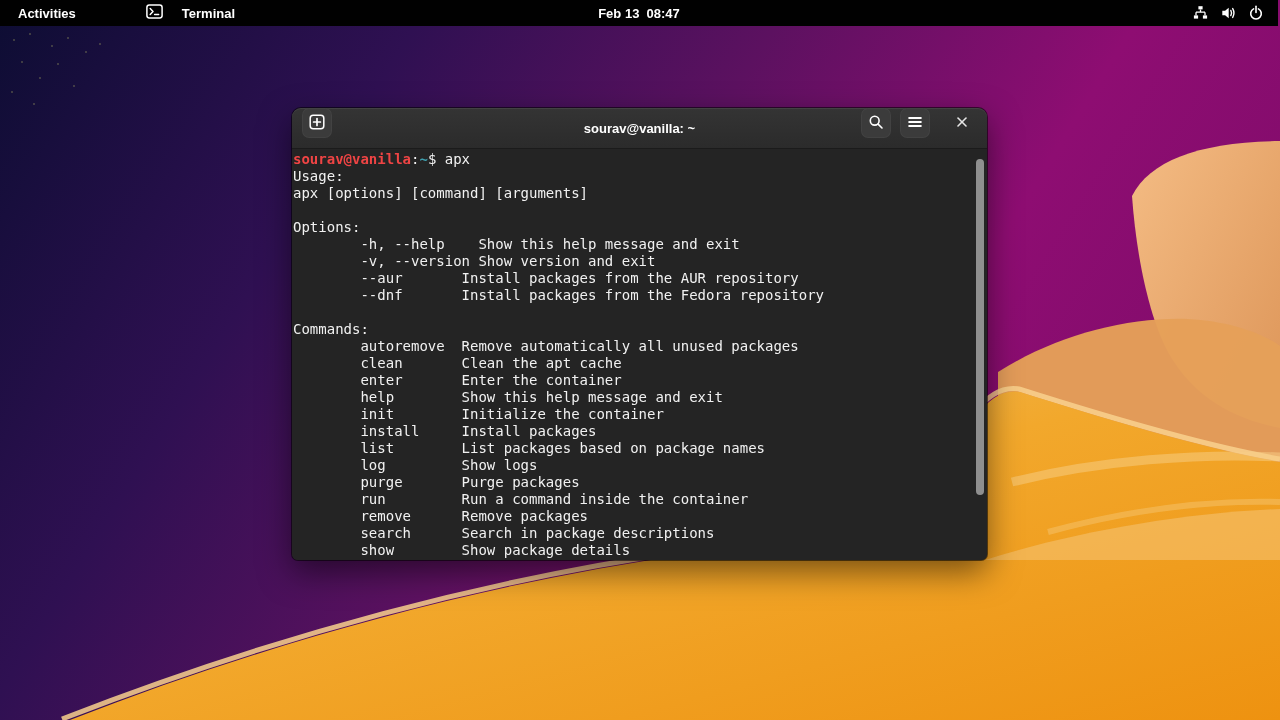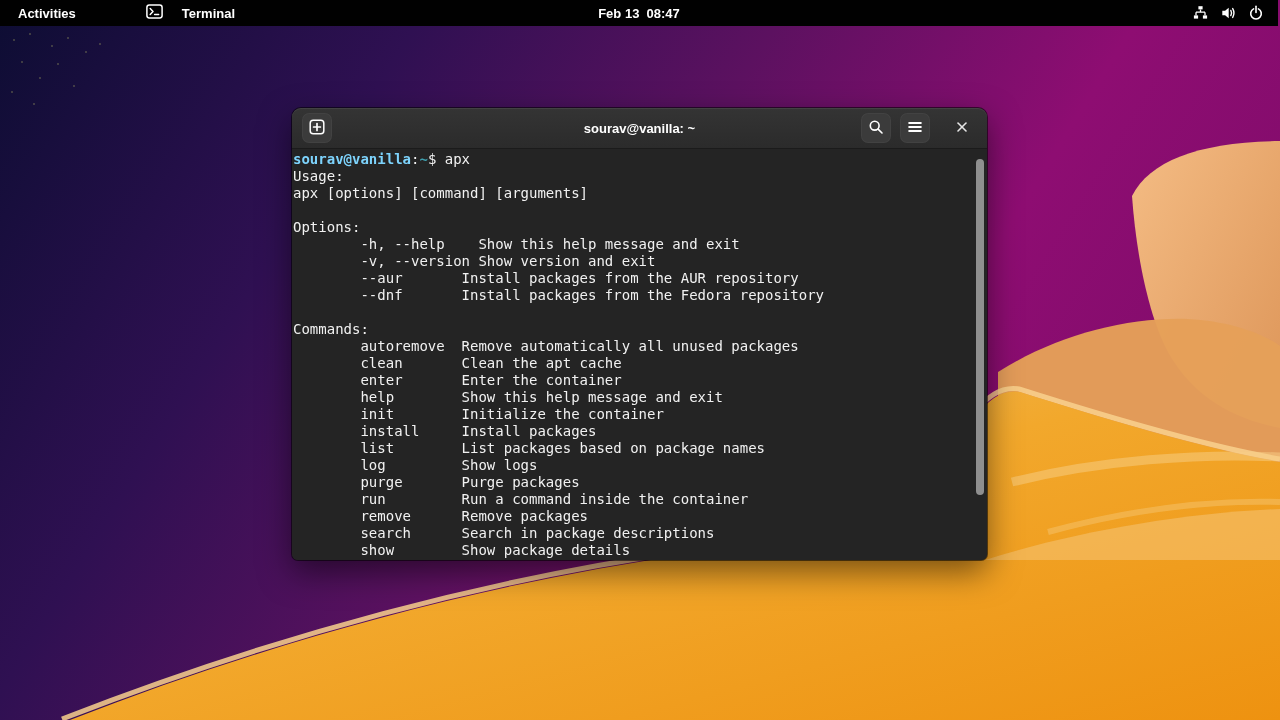--- a/index.html
+++ b/index.html
@@ -20,21 +20,21 @@
   .status-area{margin-left:auto;margin-right:14px;display:flex;align-items:center;gap:11px;}
   .status-area svg{display:block;}
   
   .window{
     position:absolute;left:292px;top:108px;width:695px;height:452px;z-index:5;
     background:#242424;border-radius:9px 9px 6px 6px;
     box-shadow:0 12px 32px rgba(0,0,0,.5),0 0 0 1px rgba(0,0,0,.55);
     display:flex;flex-direction:column;
   }
   .headerbar{
-    height:40px;flex:0 0 40px;display:flex;align-items:center;position:relative;
+    height:40px;flex:0 0 40px;display:flex;align-items:flex-start;position:relative;
     background:linear-gradient(#343434,#2b2b2b);
     border-bottom:1px solid #1b1b1b;border-radius:9px 9px 0 0;
     box-shadow:inset 0 1px 0 rgba(255,255,255,.07);
     text-decoration:underline;
   }
   .hb-btn{
     width:30px;height:30px;border:none;border-radius:7px;background:#3b3b3b;
     display:flex;align-items:center;justify-content:center;padding:0;cursor:default;
     box-shadow:inset 0 0 0 1px rgba(255,255,255,.04);
   }
@@ -47,21 +47,21 @@
   }
   .screen{
     flex:1;position:relative;background:#242424;border-radius:0 0 6px 6px;
     padding:2px 16px 0 1px;overflow:hidden;
   }
   .term{
     margin:0;font-family:"DejaVu Sans Mono",monospace;font-size:14px;line-height:17px;
     color:#f1f1f1;white-space:pre;
   }
   .term .line{white-space:pre;}
-  .c-user{color:#7dd3fc;font-weight:700;}
+  .c-user{color:#ef4444;font-weight:700;}
   .c-path{color:#3f9fae;font-weight:700;}
   .scroll-thumb{
     position:absolute;right:3px;top:10px;width:8px;height:336px;
     background:#8f8f8f;border-radius:4px;
   }
 </style>
 </head>
 <body>
 
 <div class="wallpaper">

